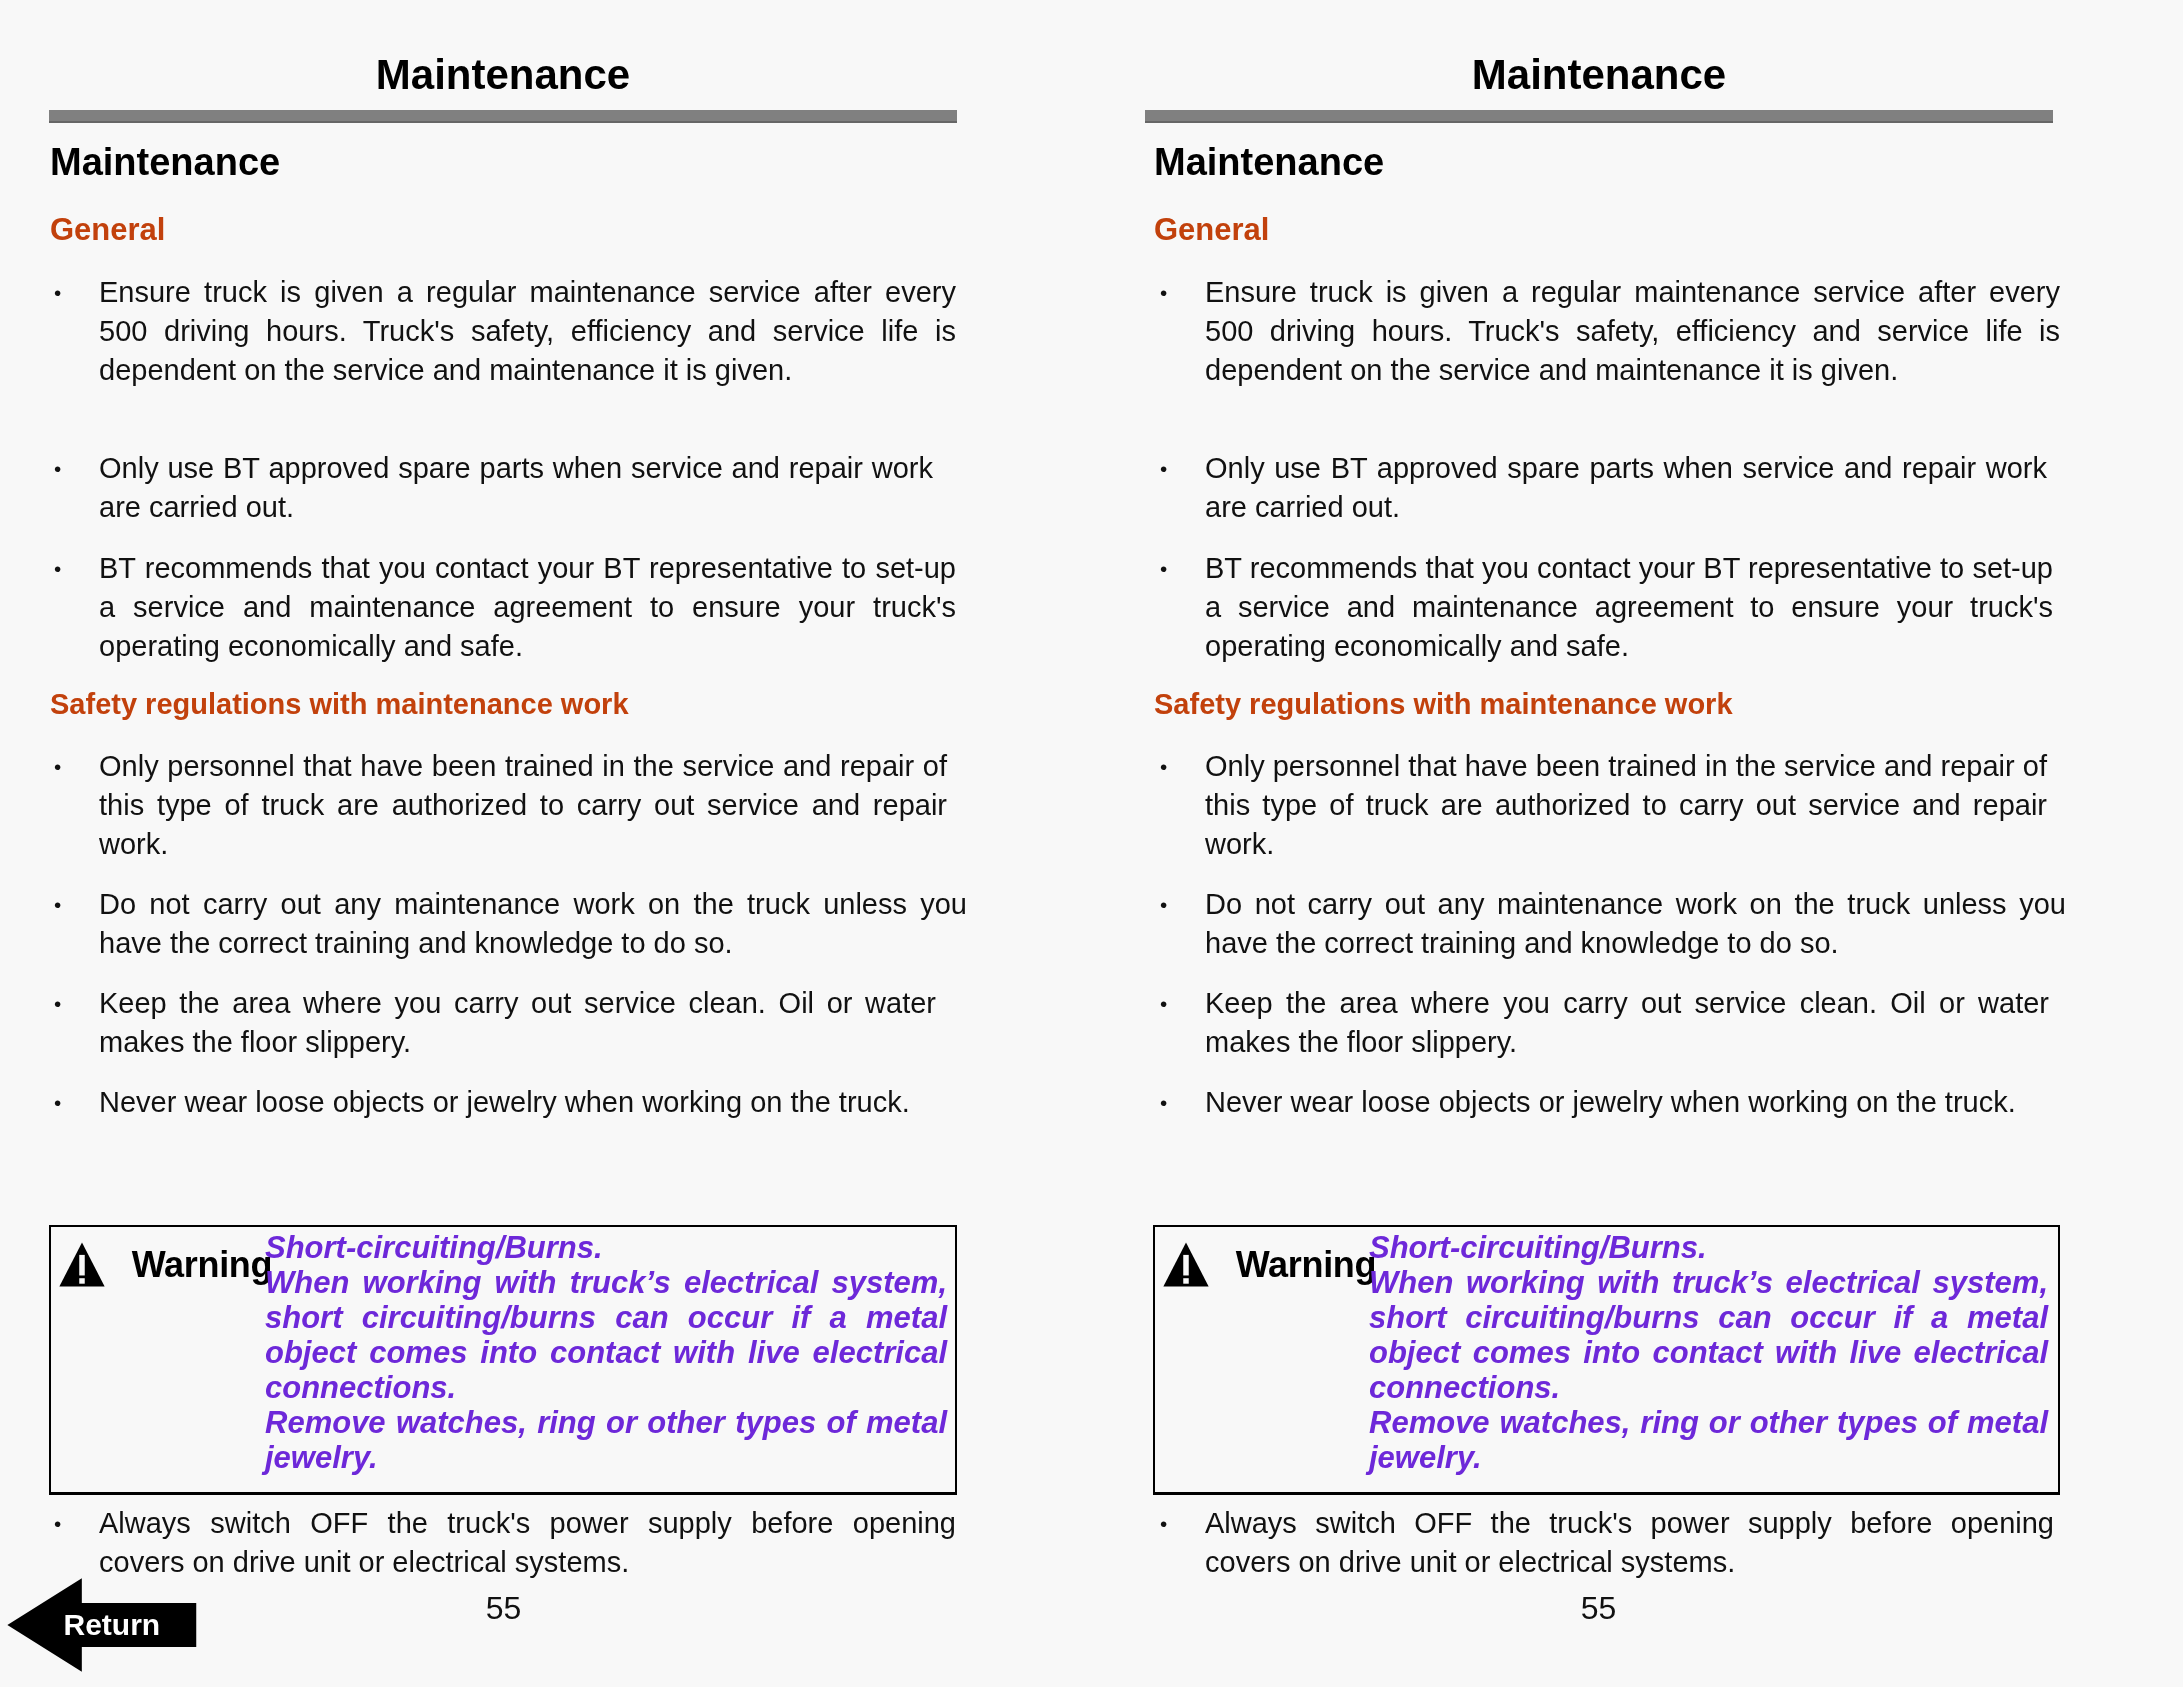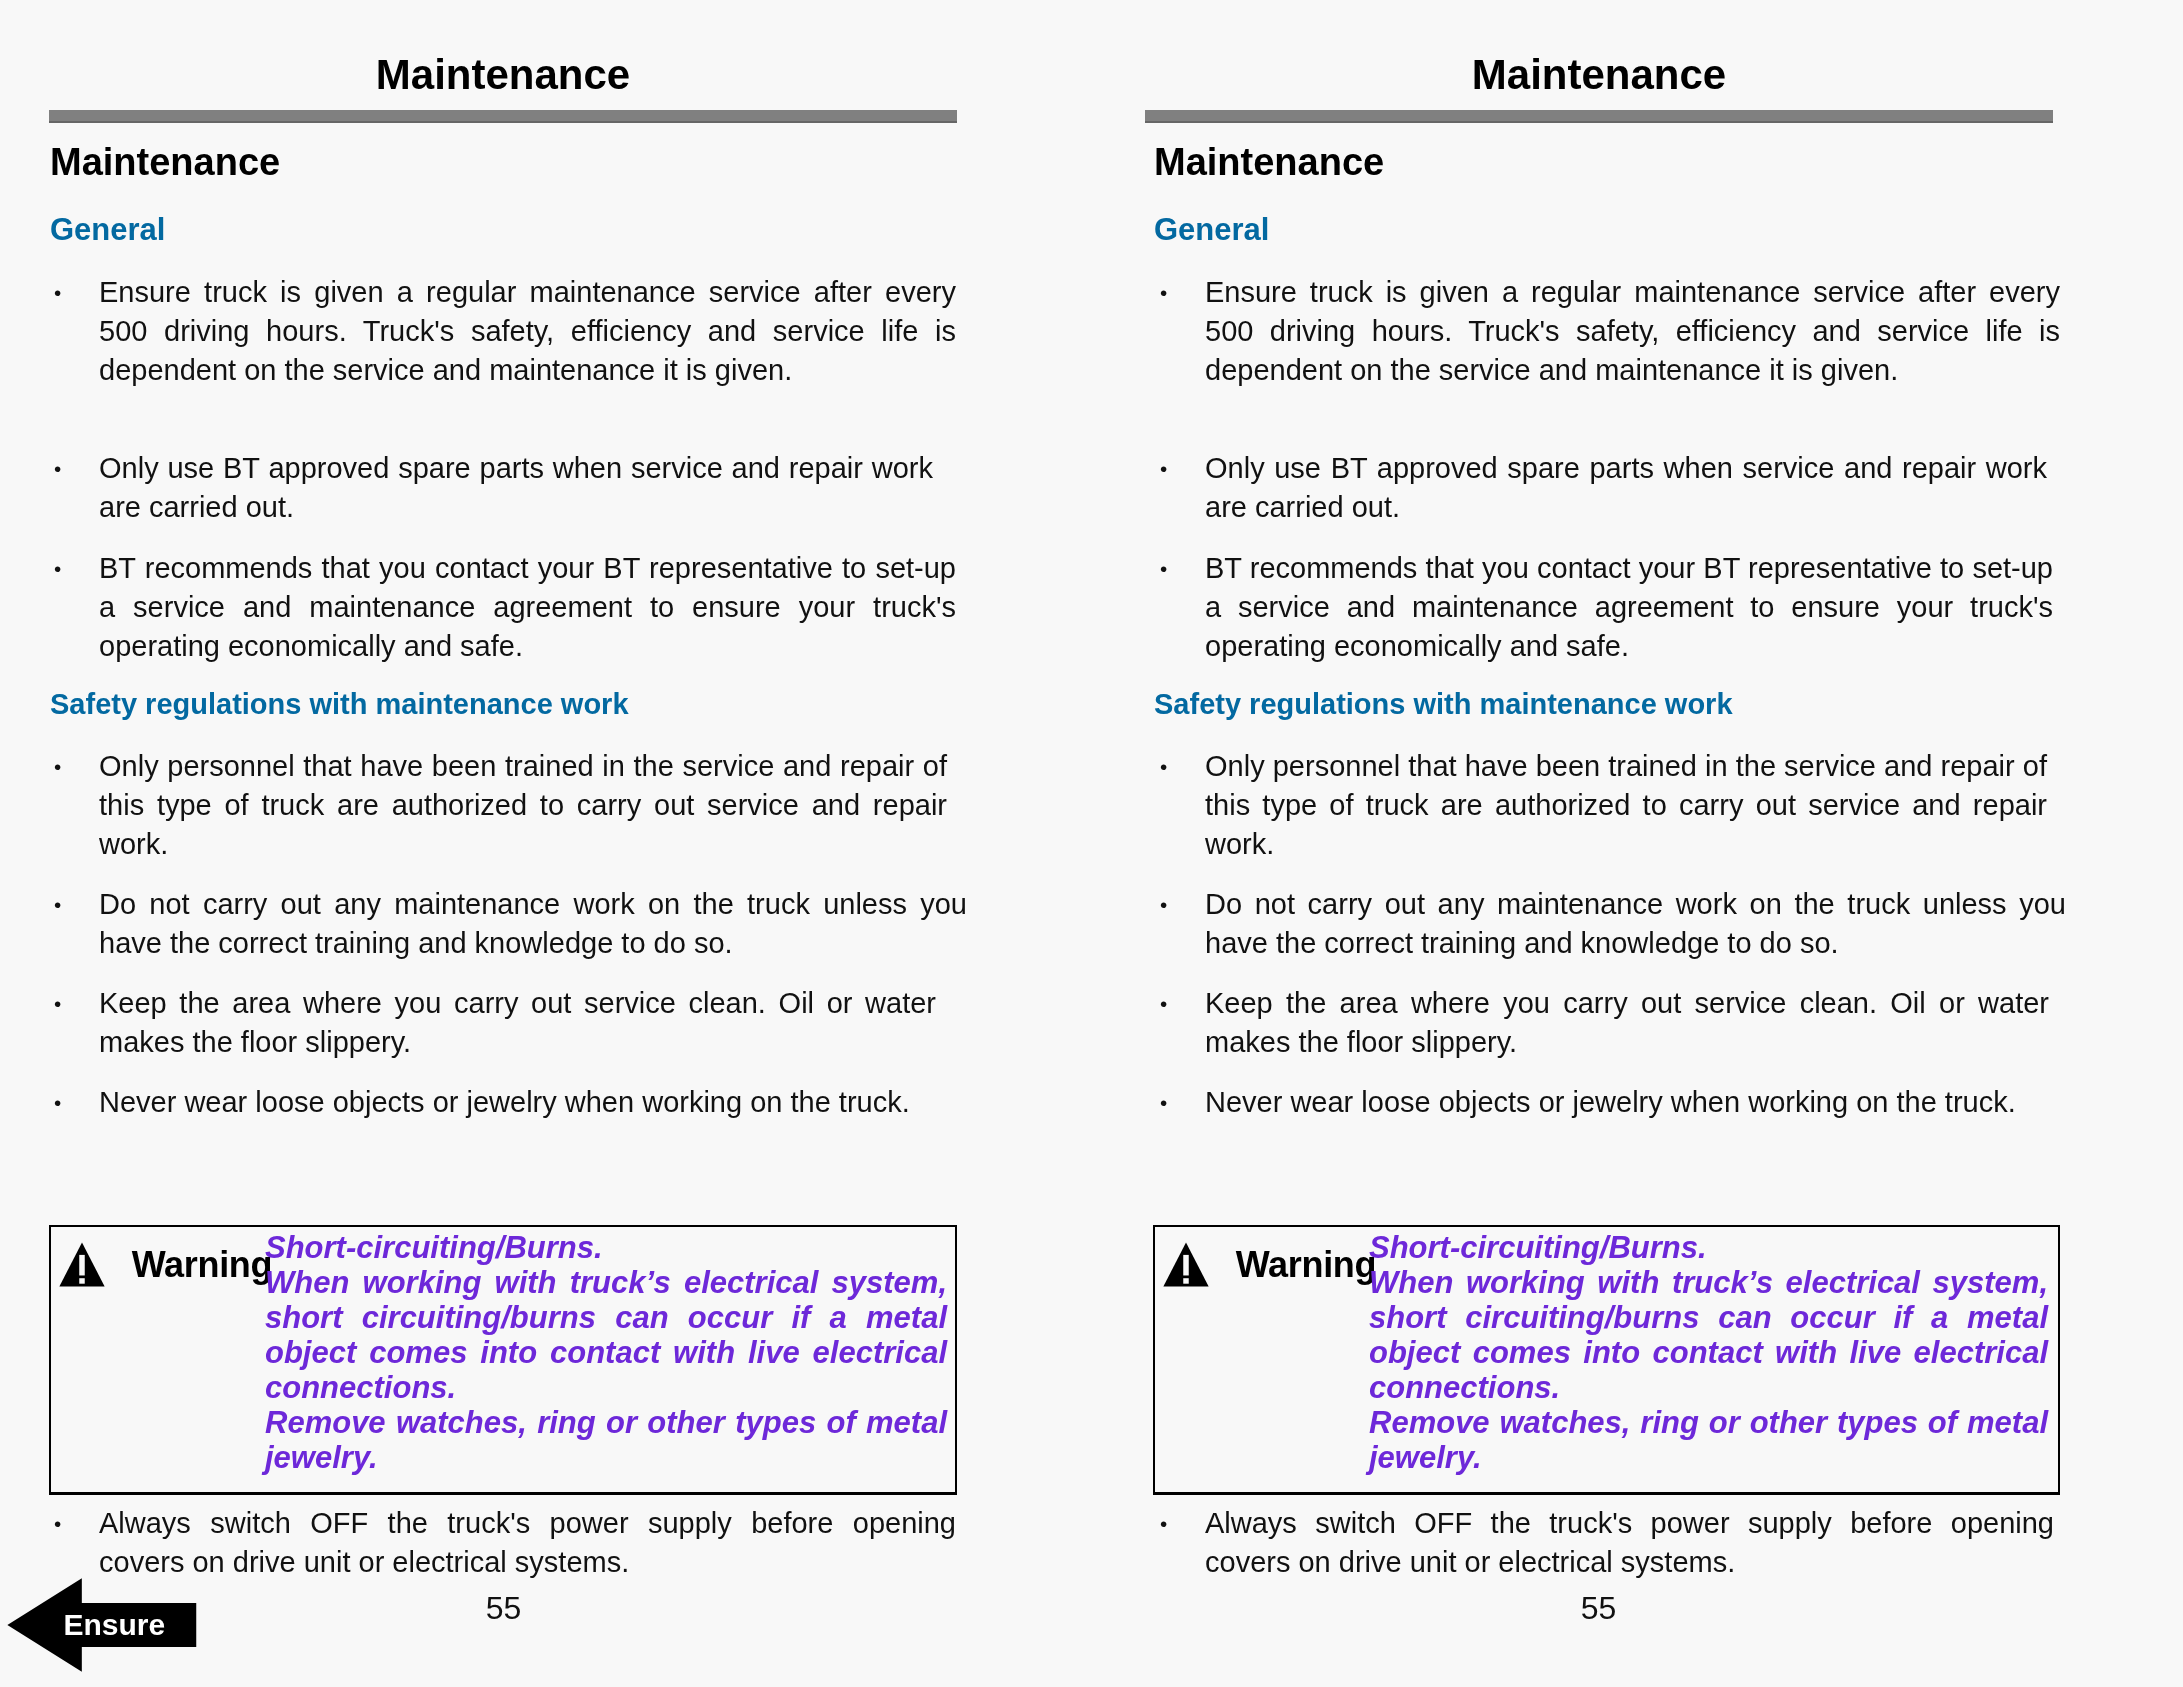--- a/index.html
+++ b/index.html
@@ -18,21 +18,21 @@
     width: 908px; text-align: center;
     font-weight: bold; font-size: 42px; line-height: 48px;
     top: 51px; color: #000;
   }
   .rule {
     height: 11px; background: #808080;
     border-bottom: 2.8px solid #666;
     top: 110px;
   }
   .h1 { font-weight: bold; font-size: 38px; line-height: 44px; top: 140px; color: #000; }
-  .h2 { font-weight: bold; font-size: 31px; line-height: 39px; color: #0369a1; }
+  .h2 { font-weight: bold; font-size: 31px; line-height: 39px; color: #c2410c; }
   .bullet-block {
     font-size: 29px; line-height: 39px; color: #111;
     text-align: justify; text-align-last: left;
   }
   .bullet-block .dot {
     position: absolute; left: -45px; top: 0; width: 13.8px; text-align: center;
     font-size: 20.7px;
   }
   .bullet-block b { font-weight: normal; }
   .bullet-block .txt { display: block; }
@@ -191,15 +191,15 @@
     <span class="txt"><span>Always switch </span><b>OFF</b><span> the truck's power supply before opening covers on drive unit or electrical systems.</span></span>
   </div>
 
   <div class="abs page-number" style="left:468px; top:1591px;">55</div>
 </div>
 
 <div class="abs return-btn">
   <svg viewBox="0 0 280 136">
     <polygon points="2,68 110,0 110,36 276,36 276,100 110,100 110,136" fill="#000"></polygon>
   </svg>
-  <span class="rtxt">Ensure</span>
+  <span class="rtxt">Return</span>
 </div>
 
 
 </body></html>

